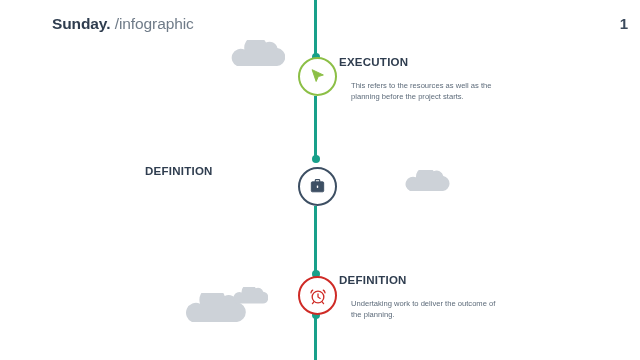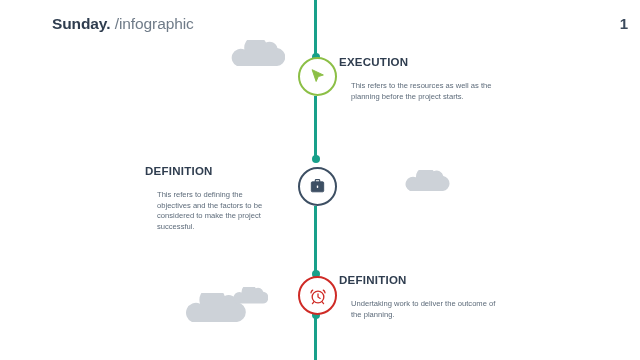--- a/index.html
+++ b/index.html
@@ -173,21 +173,20 @@
   </div>
 </div>
 
 <div class="block right" id="block-initiation">
   <p class="m-title">EXECUTION</p>
   <p class="m-desc">This refers to the resources as well as the planning before the project starts.</p>
 </div>
 
 <div class="block left" id="block-definition">
   <p class="m-title">DEFINITION</p>
-  <p class="m-desc">This refers to defining the objectives and the factors to be considered to make the project successful.</p>
 </div>
 
 <div class="block right" id="block-execution">
   <p class="m-title">DEFINITION</p>
   <p class="m-desc">Undertaking work to deliver the outcome of the planning.</p>
 </div>
 
 <svg class="cloud" style="left:229px; top:40px;" width="56" height="28" viewBox="0 0 56 28">
   <path d="M8 26 h40 a9 9 0 0 0 0.4 -17.9 a8 8 0 0 0 -11.4 -5.6 A11.5 11.5 0 0 0 15.4 9.6
            A8.6 8.6 0 0 0 8 26 Z" fill="#cdd2d8"></path>

